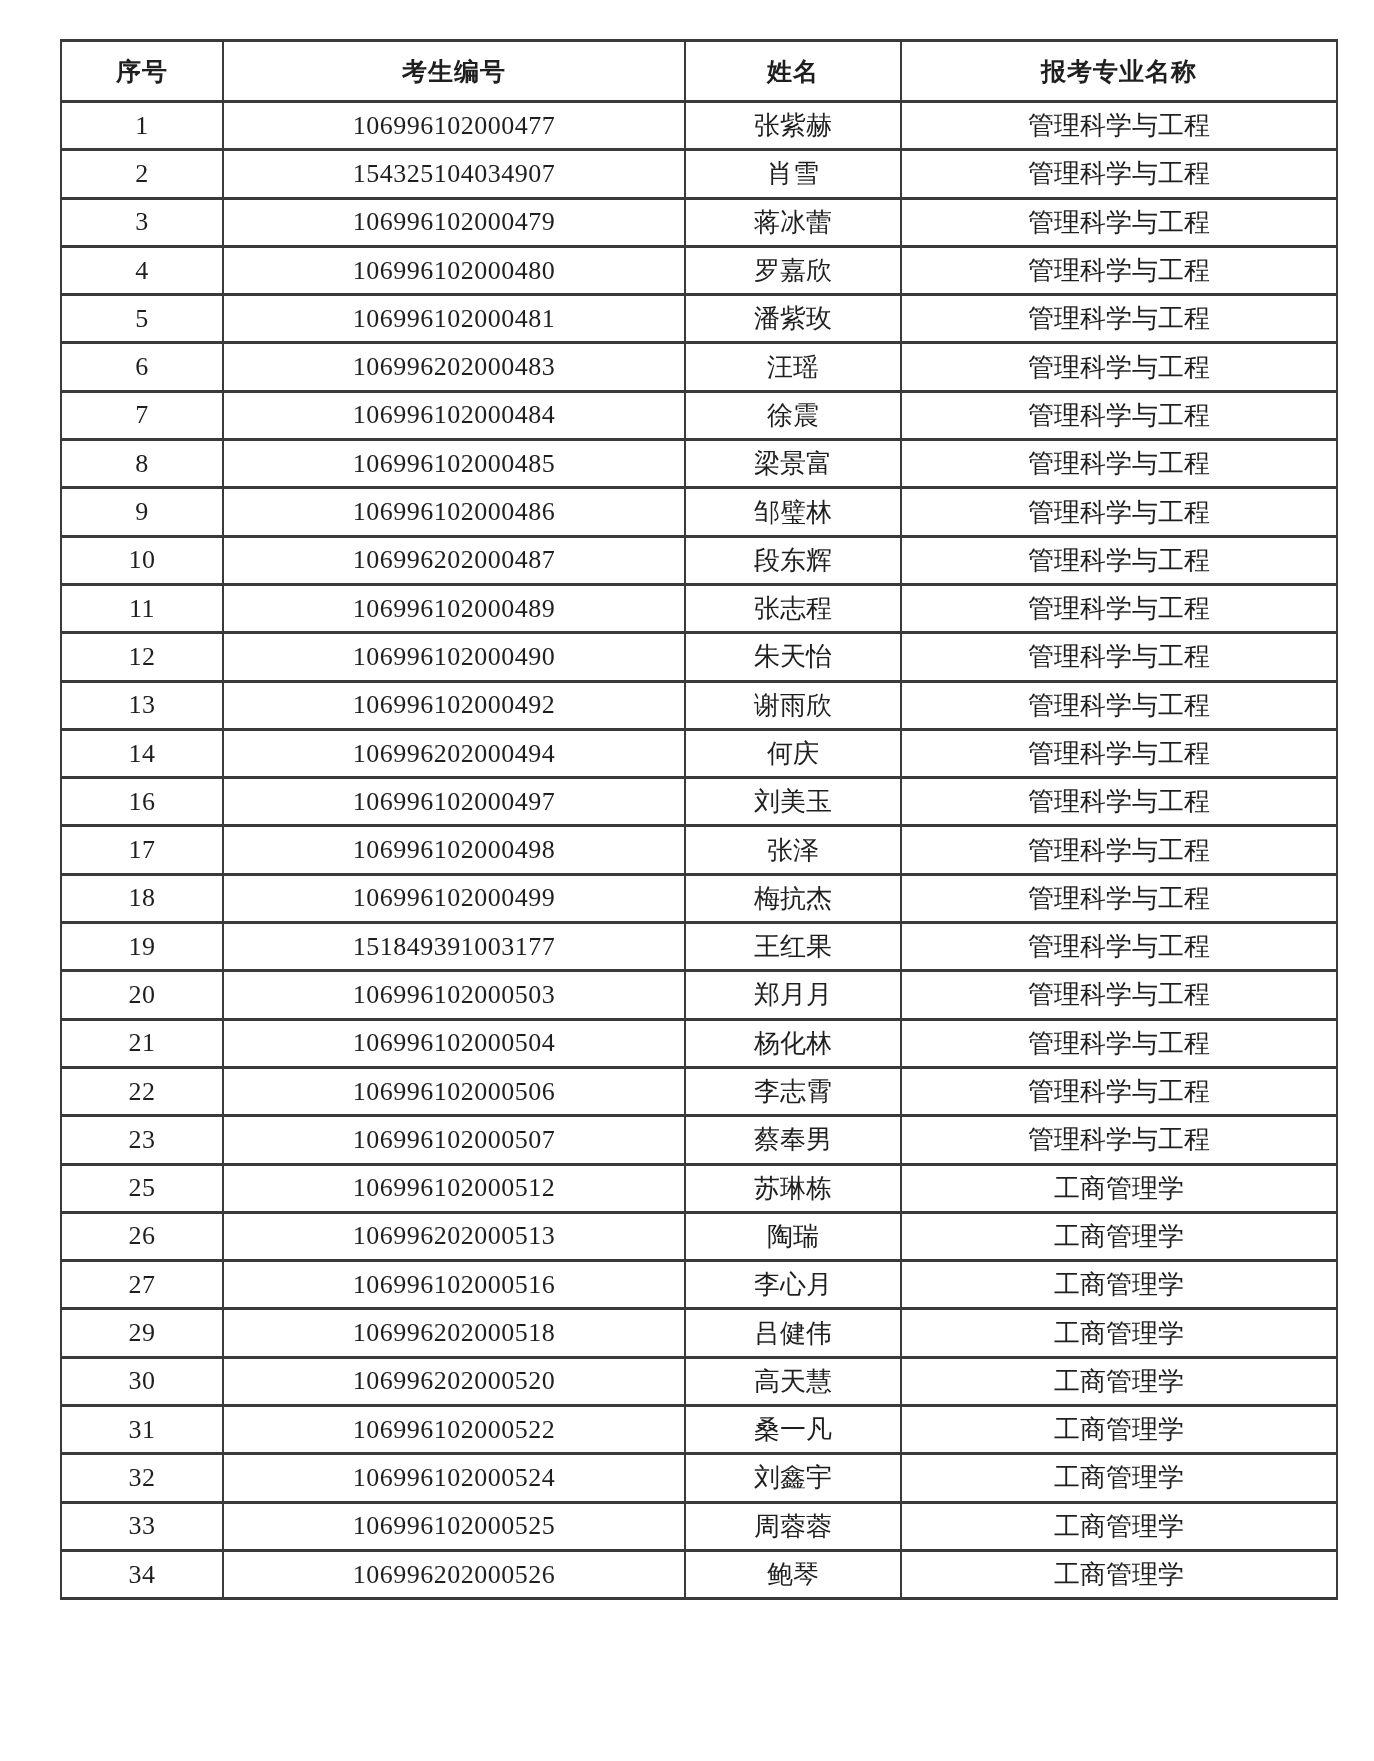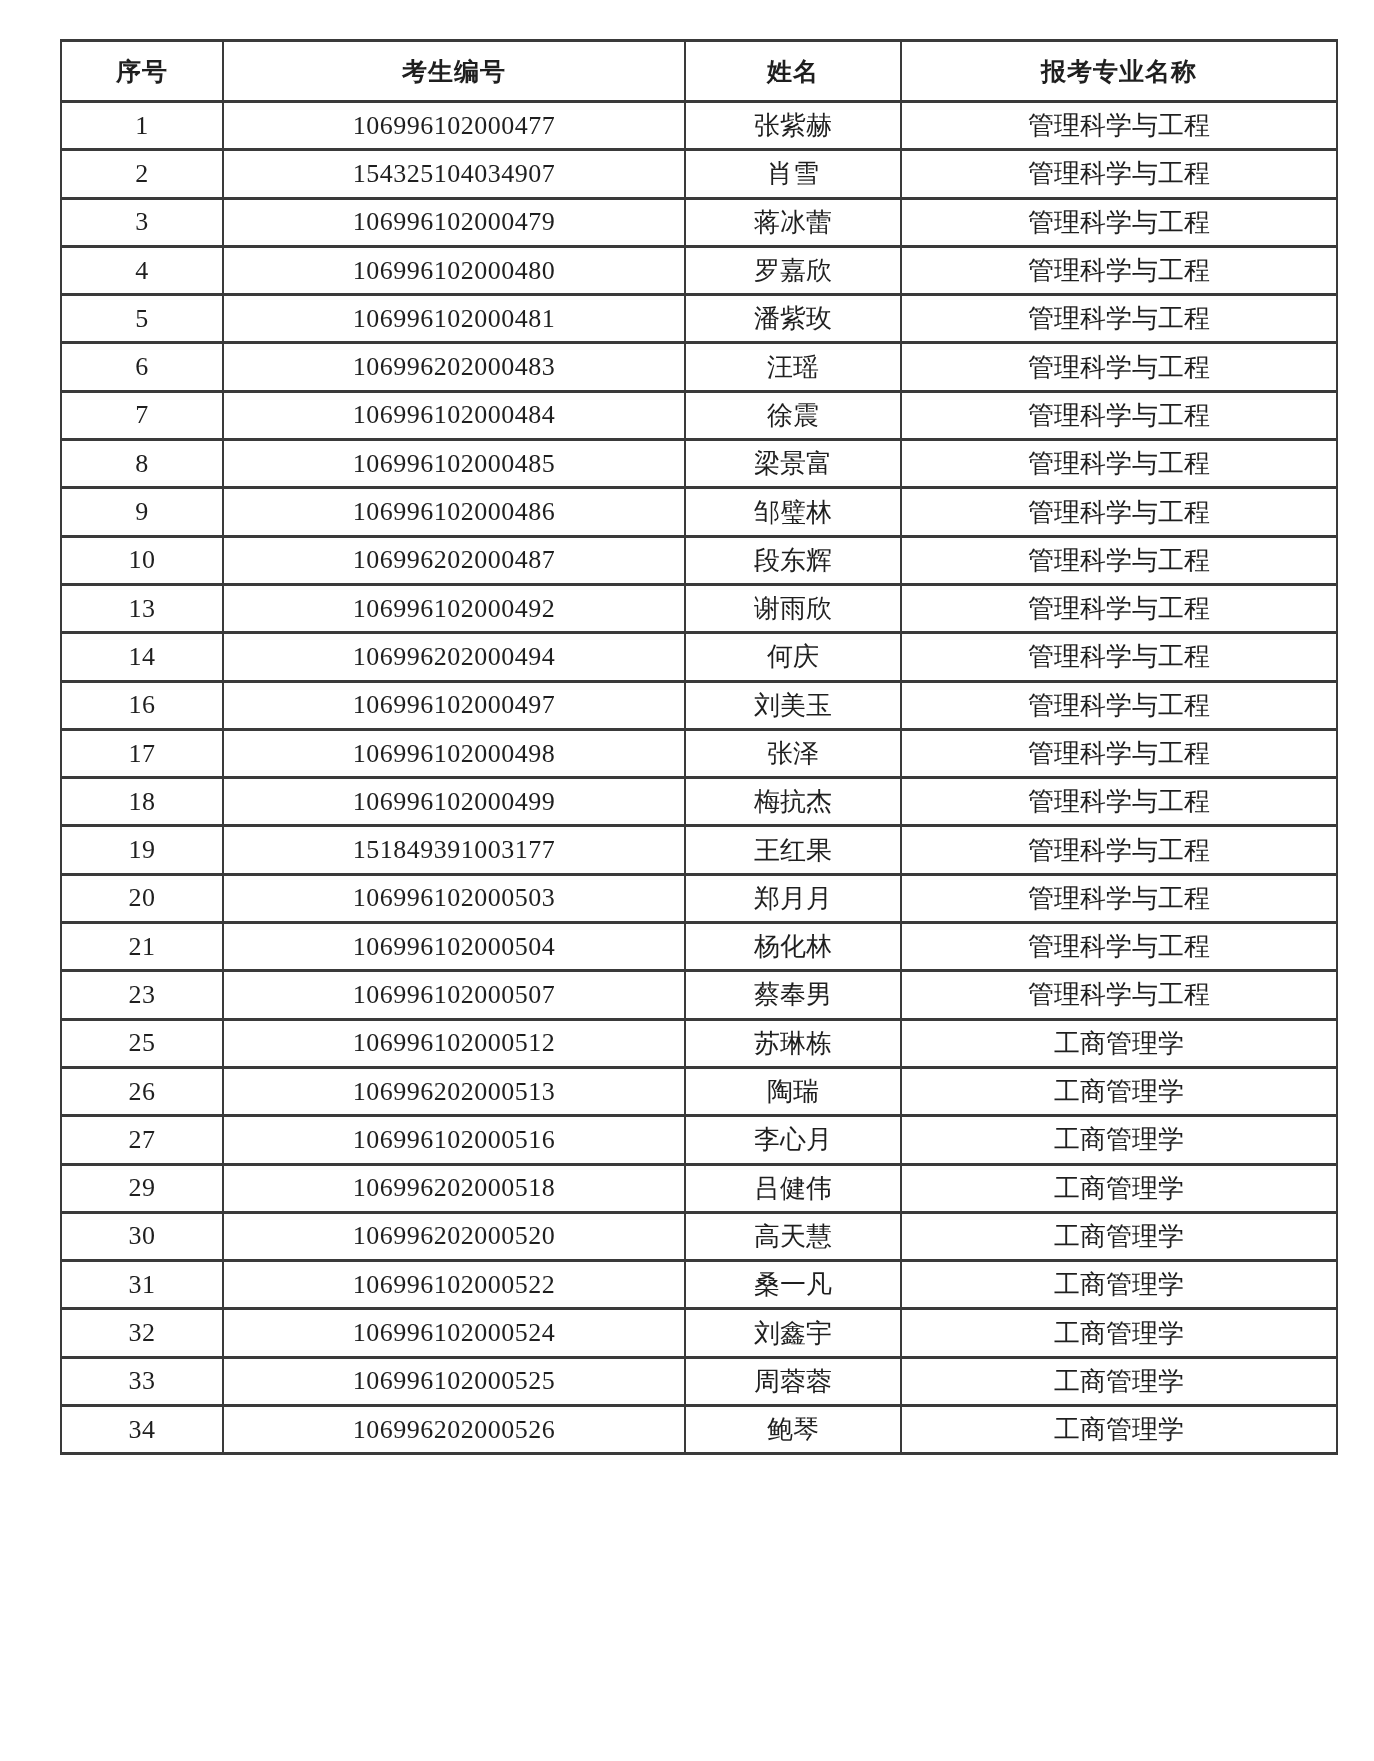--- a/index.html
+++ b/index.html
@@ -147,21 +147,33 @@
     <td>管理科学与工程</td>
   </tr>
 
   <tr>
     <td class="num-cell">10</td>
     <td class="num-cell">106996202000487</td>
     <td>段东辉</td>
     <td>管理科学与工程</td>
   </tr>
 
-
+  <tr>
+    <td class="num-cell">11</td>
+    <td class="num-cell">106996102000489</td>
+    <td>张志程</td>
+    <td>管理科学与工程</td>
+  </tr>
+
+  <tr>
+    <td class="num-cell">12</td>
+    <td class="num-cell">106996102000490</td>
+    <td>朱天怡</td>
+    <td>管理科学与工程</td>
+  </tr>
 
   <tr>
     <td class="num-cell">13</td>
     <td class="num-cell">106996102000492</td>
     <td>谢雨欣</td>
     <td>管理科学与工程</td>
   </tr>
 
   <tr>
     <td class="num-cell">14</td>
@@ -206,20 +218,26 @@
     <td>管理科学与工程</td>
   </tr>
 
   <tr>
     <td class="num-cell">21</td>
     <td class="num-cell">106996102000504</td>
     <td>杨化林</td>
     <td>管理科学与工程</td>
   </tr>
 
+  <tr>
+    <td class="num-cell">22</td>
+    <td class="num-cell">106996102000506</td>
+    <td>李志霄</td>
+    <td>管理科学与工程</td>
+  </tr>
 
   <tr>
     <td class="num-cell">23</td>
     <td class="num-cell">106996102000507</td>
     <td>蔡奉男</td>
     <td>管理科学与工程</td>
   </tr>
 
 
   <tr>

